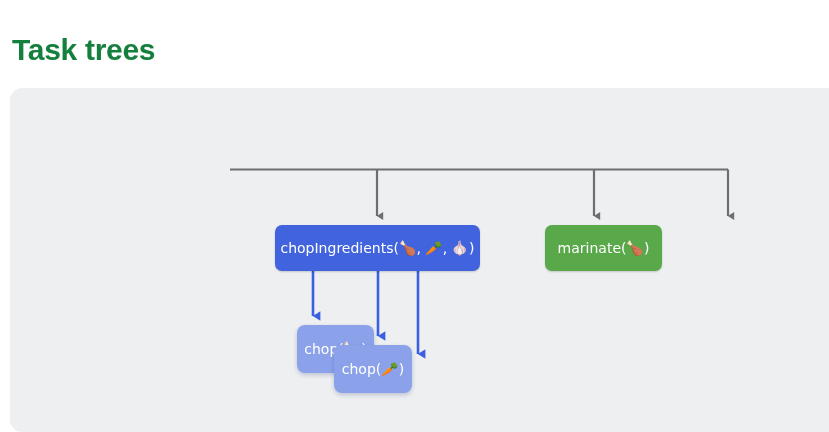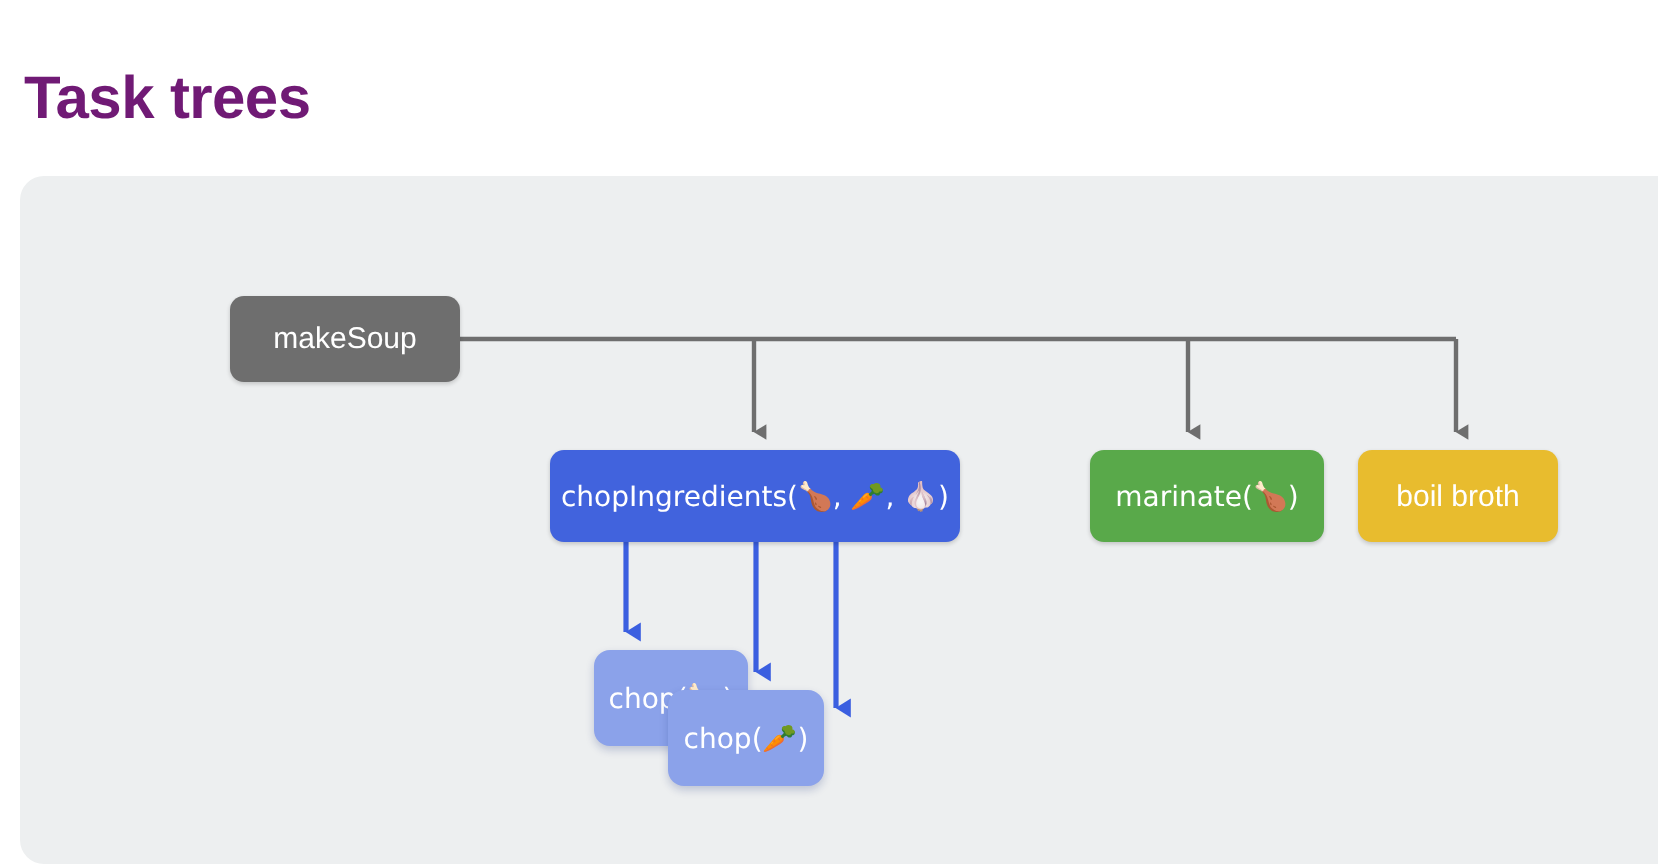--- a/index.html
+++ b/index.html
@@ -15,21 +15,21 @@
     position: relative;
   }
 
   
   .page-title {
     position: absolute;
     left: 12px;
     top: 10px;
     font-size: 30px;
     font-weight: bold;
-    color: #701a75;
+    color: #15803d;
     letter-spacing: -0.3px;
     line-height: 40px;
   }
 
   
   .canvas-panel {
     position: absolute;
     left: 10px;
     top: 88px;
     width: 830px;
@@ -147,35 +147,29 @@
         <path d="M718,81.5 L718,128" marker-end="url(#arrow-gray)"></path>
       </g>
 
       <g stroke="#3b5fe0" stroke-width="2.6" fill="none">
         <path d="M303,183 L303,228" marker-end="url(#arrow-blue)"></path>
         <path d="M368,183 L368,248" marker-end="url(#arrow-blue)"></path>
         <path d="M408,183 L408,266" marker-end="url(#arrow-blue)"></path>
       </g>
     </svg>
 
-    <div class="node node-root">
-      <span>makeSoup</span>
-    </div>
 
     <div class="node node-chop-ingredients">
       <span class="emoji">chopIngredients(🍗, 🥕, 🧄)</span>
     </div>
 
     <div class="node node-marinate">
       <span class="emoji">marinate(🍗)</span>
     </div>
 
-    <div class="node node-boil-broth">
-      <span>boil broth</span>
-    </div>
 
     <div class="node node-chop-leaf leaf-a">
       <span class="emoji">chop(🍗)</span>
     </div>
 
     <div class="node node-chop-leaf leaf-b">
       <span class="emoji">chop(🥕)</span>
     </div>
 
 

